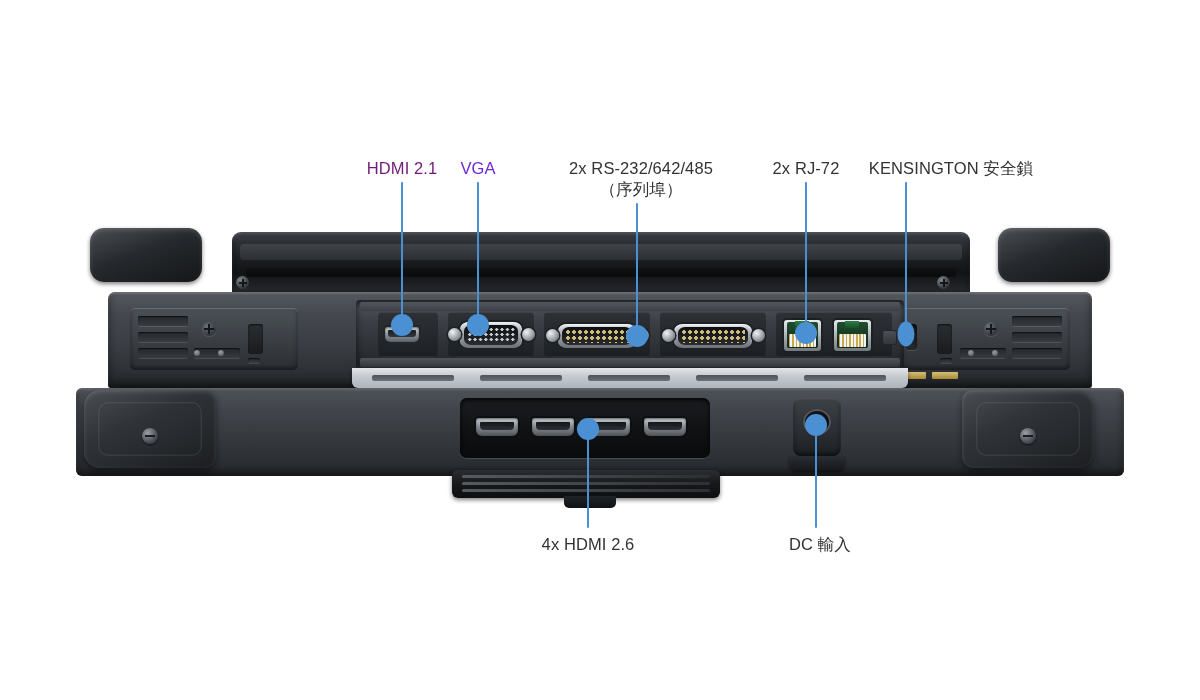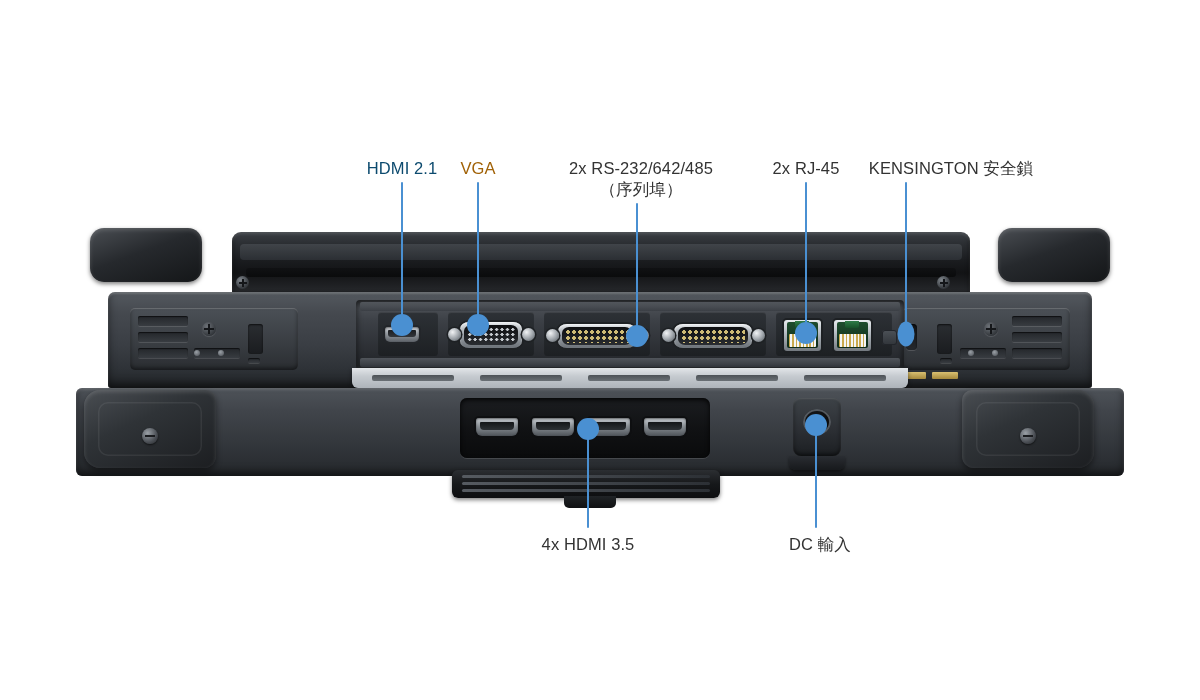--- a/index.html
+++ b/index.html
@@ -322,48 +322,48 @@
       <div class="bscrew" style="left:58px;top:38px;"></div>
     </div>
     <div class="bumper tex" id="bumpR">
       <div class="bplate"></div>
       <div class="bscrew" style="left:58px;top:38px;"></div>
     </div>
 
   </div>
 
   <div id="callout-layer">
-      <div class="label ctr" style="left: 402px; top: 158px; color: #0c4a6e;">
+      <div class="label ctr" style="left: 402px; top: 158px; color: #701a75;">
         <div>HDMI 2.1</div>
       </div>
       <div class="leader" style="left: 400.7px; top: 182px; height: 140px; background: rgb(74, 144, 210);"></div>
       <div class="dot" style="left: 402px; top: 325px; background: rgb(74, 144, 210);"></div>
-      <div class="label ctr" style="left: 478px; top: 158px; color: #a16207;">
+      <div class="label ctr" style="left: 478px; top: 158px; color: #6d28d9;">
         <div>VGA</div>
       </div>
       <div class="leader" style="left: 476.7px; top: 182px; height: 140px; background: rgb(74, 144, 210);"></div>
       <div class="dot" style="left: 478px; top: 325px; background: rgb(74, 144, 210);"></div>
       <div class="label ctr" style="left: 641px; top: 158px; color: rgb(51, 51, 51);">
         <div>2x RS-232/642/485</div>
         <div>（序列埠）</div>
       </div>
       <div class="leader" style="left: 635.7px; top: 203px; height: 129px; background: rgb(74, 144, 210);"></div>
       <div class="dot" style="left: 637px; top: 336px; background: rgb(74, 144, 210);"></div>
       <div class="label ctr" style="left: 806px; top: 158px; color: rgb(51, 51, 51);">
-        <div>2x RJ-45</div>
+        <div>2x RJ-72</div>
       </div>
       <div class="leader" style="left: 804.7px; top: 182px; height: 148px; background: rgb(74, 144, 210);"></div>
       <div class="dot" style="left: 806px; top: 333px; background: rgb(74, 144, 210);"></div>
       <div class="label ctr" style="left: 951px; top: 158px; color: rgb(51, 51, 51);">
         <div>KENSINGTON 安全鎖</div>
       </div>
       <div class="leader" style="left: 904.7px; top: 182px; height: 148px; background: rgb(74, 144, 210);"></div>
       <div class="dot oval" style="left: 906px; top: 334px; background: rgb(74, 144, 210);"></div>
       <div class="label ctr" style="left: 588px; top: 534px; color: rgb(51, 51, 51);">
-        <div>4x HDMI 3.5</div>
+        <div>4x HDMI 2.6</div>
       </div>
       <div class="leader" style="left: 586.7px; top: 432px; height: 96px; background: rgb(74, 144, 210);"></div>
       <div class="dot" style="left: 588px; top: 429px; background: rgb(74, 144, 210);"></div>
       <div class="label ctr" style="left: 820px; top: 534px; color: rgb(51, 51, 51);">
         <div>DC 輸入</div>
       </div>
       <div class="leader" style="left: 814.7px; top: 428px; height: 100px; background: rgb(74, 144, 210);"></div>
       <div class="dot" style="left: 816px; top: 425px; background: rgb(74, 144, 210);"></div>
     </div>
 

